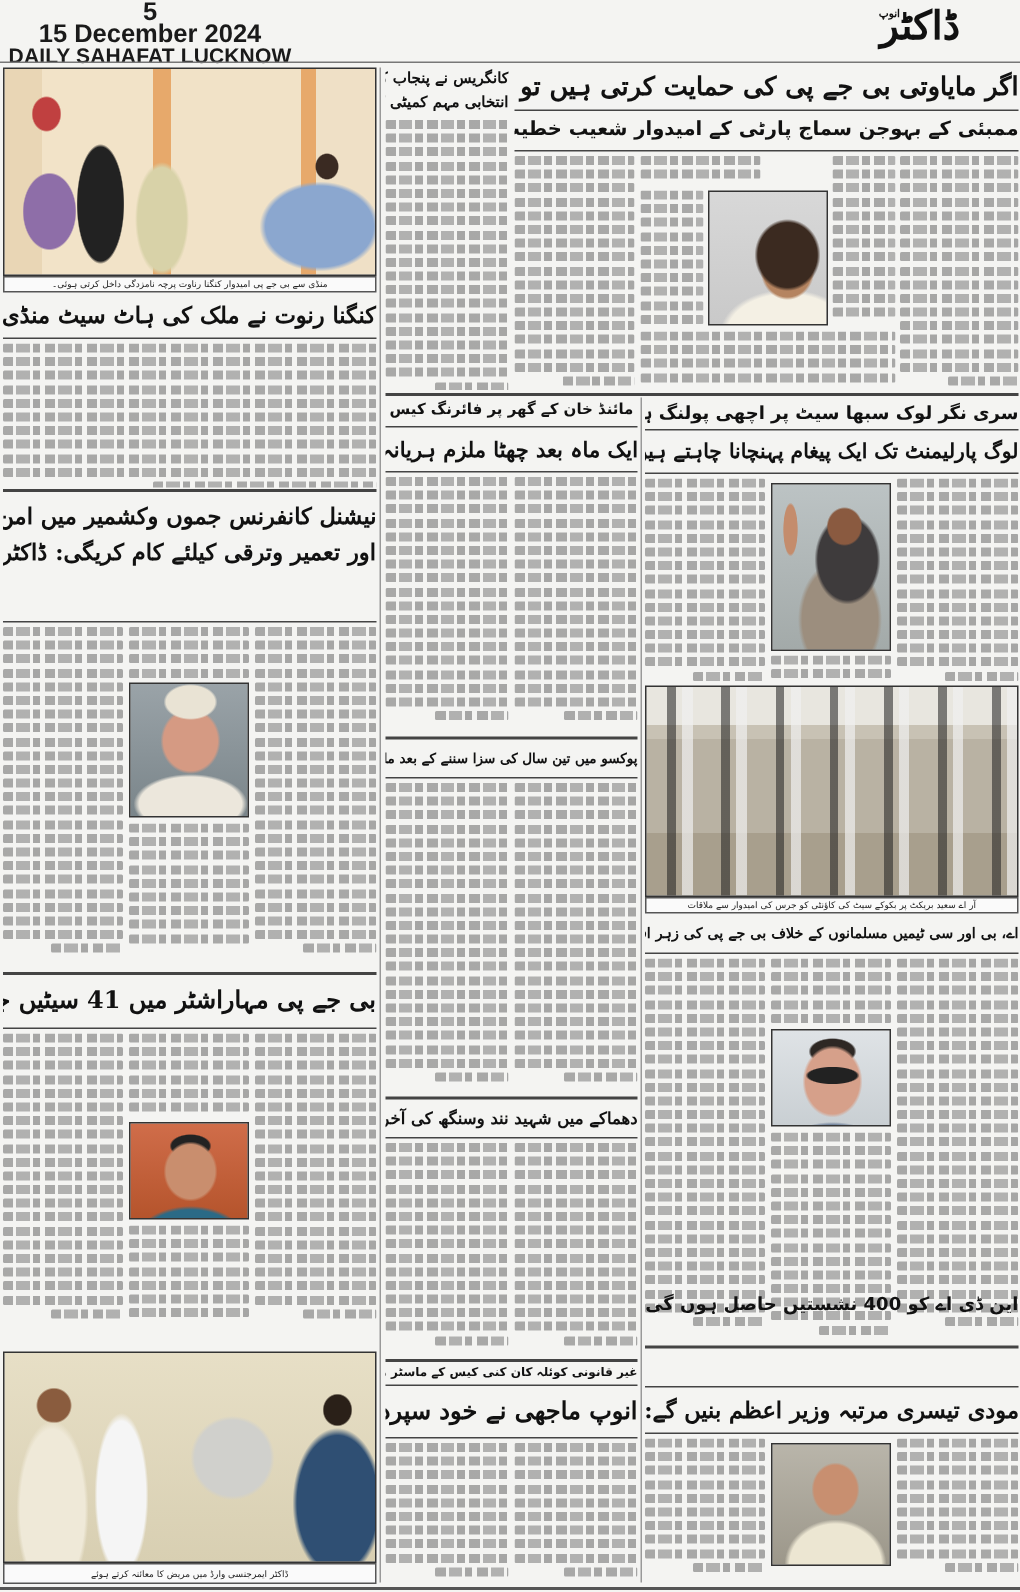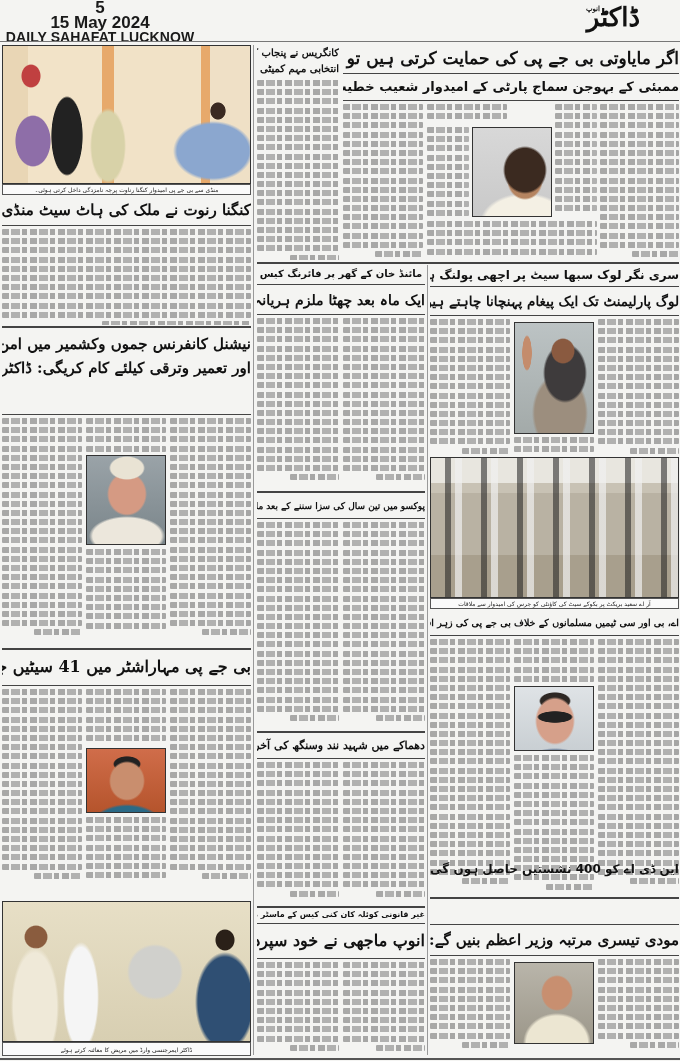--- a/index.html
+++ b/index.html
@@ -85,21 +85,21 @@
       radial-gradient(ellipse 16px 18px at 42px 30px, #c88f70 0 90%, transparent 100%),
       radial-gradient(ellipse 34px 30px at 42px 80px, #ece6d2 0 90%, transparent 100%),
       linear-gradient(#b9b5aa, #9c978a);
   }
 </style>
 </head>
 <body>
 
 <div class="masthead-left">
   <div class="page-no">5</div>
-  <div class="date">15 May 2024</div>
+  <div class="date">15 December 2024</div>
   <div class="paper-name">DAILY SAHAFAT LUCKNOW</div>
 </div>
 <div class="logo">
   <small>انوپ</small>
   <span>ڈاکٹر</span>
 </div>
 <div class="top-rule"></div>
 
 <div class="photo ph-nomination" style="left:2px; top:45px; width:249px; height:139px;"></div>
 <div class="caption" style="left:2px; top:184px; width:249px; height:11px;">منڈی سے بی جے پی امیدوار کنگنا رناوت پرچہ نامزدگی داخل کرتی ہوئی۔</div>

